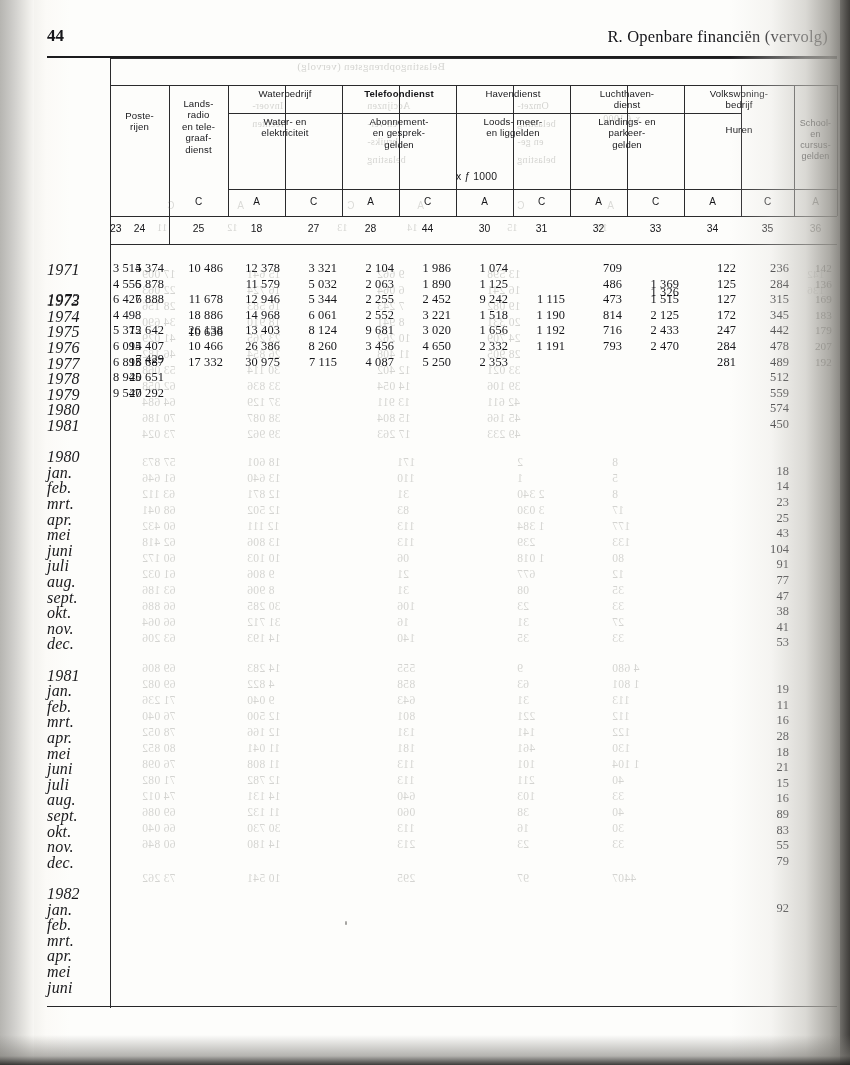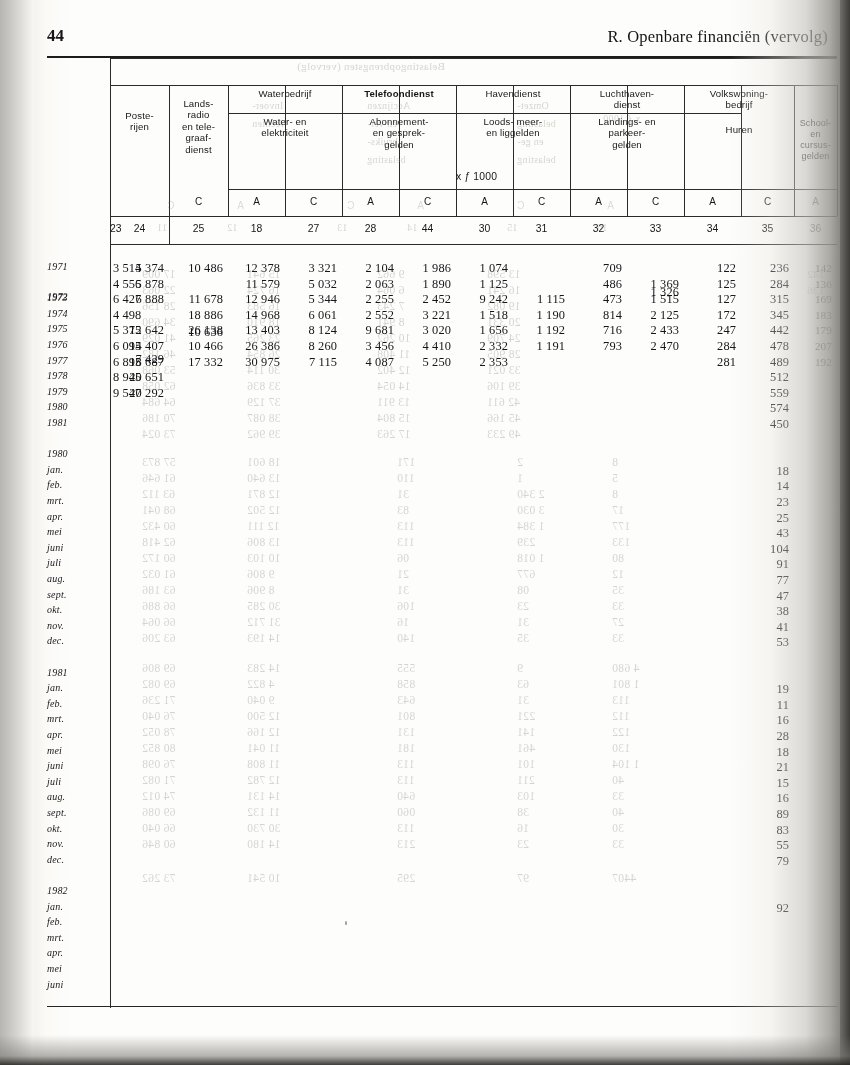--- a/index.html
+++ b/index.html
@@ -83,21 +83,21 @@
   }
   .hdr.b{font-weight:bold;}
 
   .ca{position:absolute;text-align:center;font-size:10px;}
   .colno{position:absolute;text-align:center;font-size:10.4px;}
 
   
   .rowlab{
     position:absolute;left:2px;width:66px;
     font-family:"Liberation Serif", serif;
-    font-style:italic;font-size:10px;color:#18181b;
+    font-style:italic;font-size:16px;color:#18181b;
     letter-spacing:.2px;
   }
   .num{
     position:absolute;text-align:right;
     font-family:"Liberation Serif", serif;
     font-size:12.4px;color:#16161a;
     letter-spacing:.1px;white-space:nowrap;
   }
   .num.faint{color:#6f6e6b;font-size:11.2px;}
 
@@ -269,21 +269,21 @@
       <div class="num" style="left: 640px; top: 265.4px; width: 49px;">247</div>
       <div class="num" style="left: 697px; top: 265.4px; width: 45px;">442</div>
       <div class="num faint" style="left: 750px; top: 266.4px; width: 35px;">179</div>
       <div class="rowlab" style="left: 0px; top: 281px;">1976</div>
       <div class="num" style="left: 66px; top: 281px;">6 095</div>
       <div class="num" style="left: 66px; top: 281px; width: 51px;">14 407</div>
       <div class="num" style="left: 125px; top: 281px; width: 51px;">10 466</div>
       <div class="num" style="left: 184px; top: 281px; width: 49px;">26 386</div>
       <div class="num" style="left: 241px; top: 281px; width: 49px;">8 260</div>
       <div class="num" style="left: 298px; top: 281px; width: 49px;">3 456</div>
-      <div class="num" style="left: 355px; top: 281px; width: 49px;">4 410</div>
+      <div class="num" style="left: 355px; top: 281px; width: 49px;">4 650</div>
       <div class="num" style="left: 412px; top: 281px; width: 49px;">2 332</div>
       <div class="num" style="left: 469px; top: 281px; width: 49px;">1 191</div>
       <div class="num" style="left: 526px; top: 281px; width: 49px;">793</div>
       <div class="num" style="left: 583px; top: 281px; width: 49px;">2 470</div>
       <div class="num" style="left: 640px; top: 281px; width: 49px;">284</div>
       <div class="num" style="left: 697px; top: 281px; width: 45px;">478</div>
       <div class="num faint" style="left: 750px; top: 282px; width: 35px;">207</div>
       <div class="rowlab" style="left: 0px; top: 296.6px;">1977</div>
       <div class="num" style="left: 66px; top: 296.6px;">6 895</div>
       <div class="num" style="left: 66px; top: 296.6px; width: 51px;">18 687</div>

